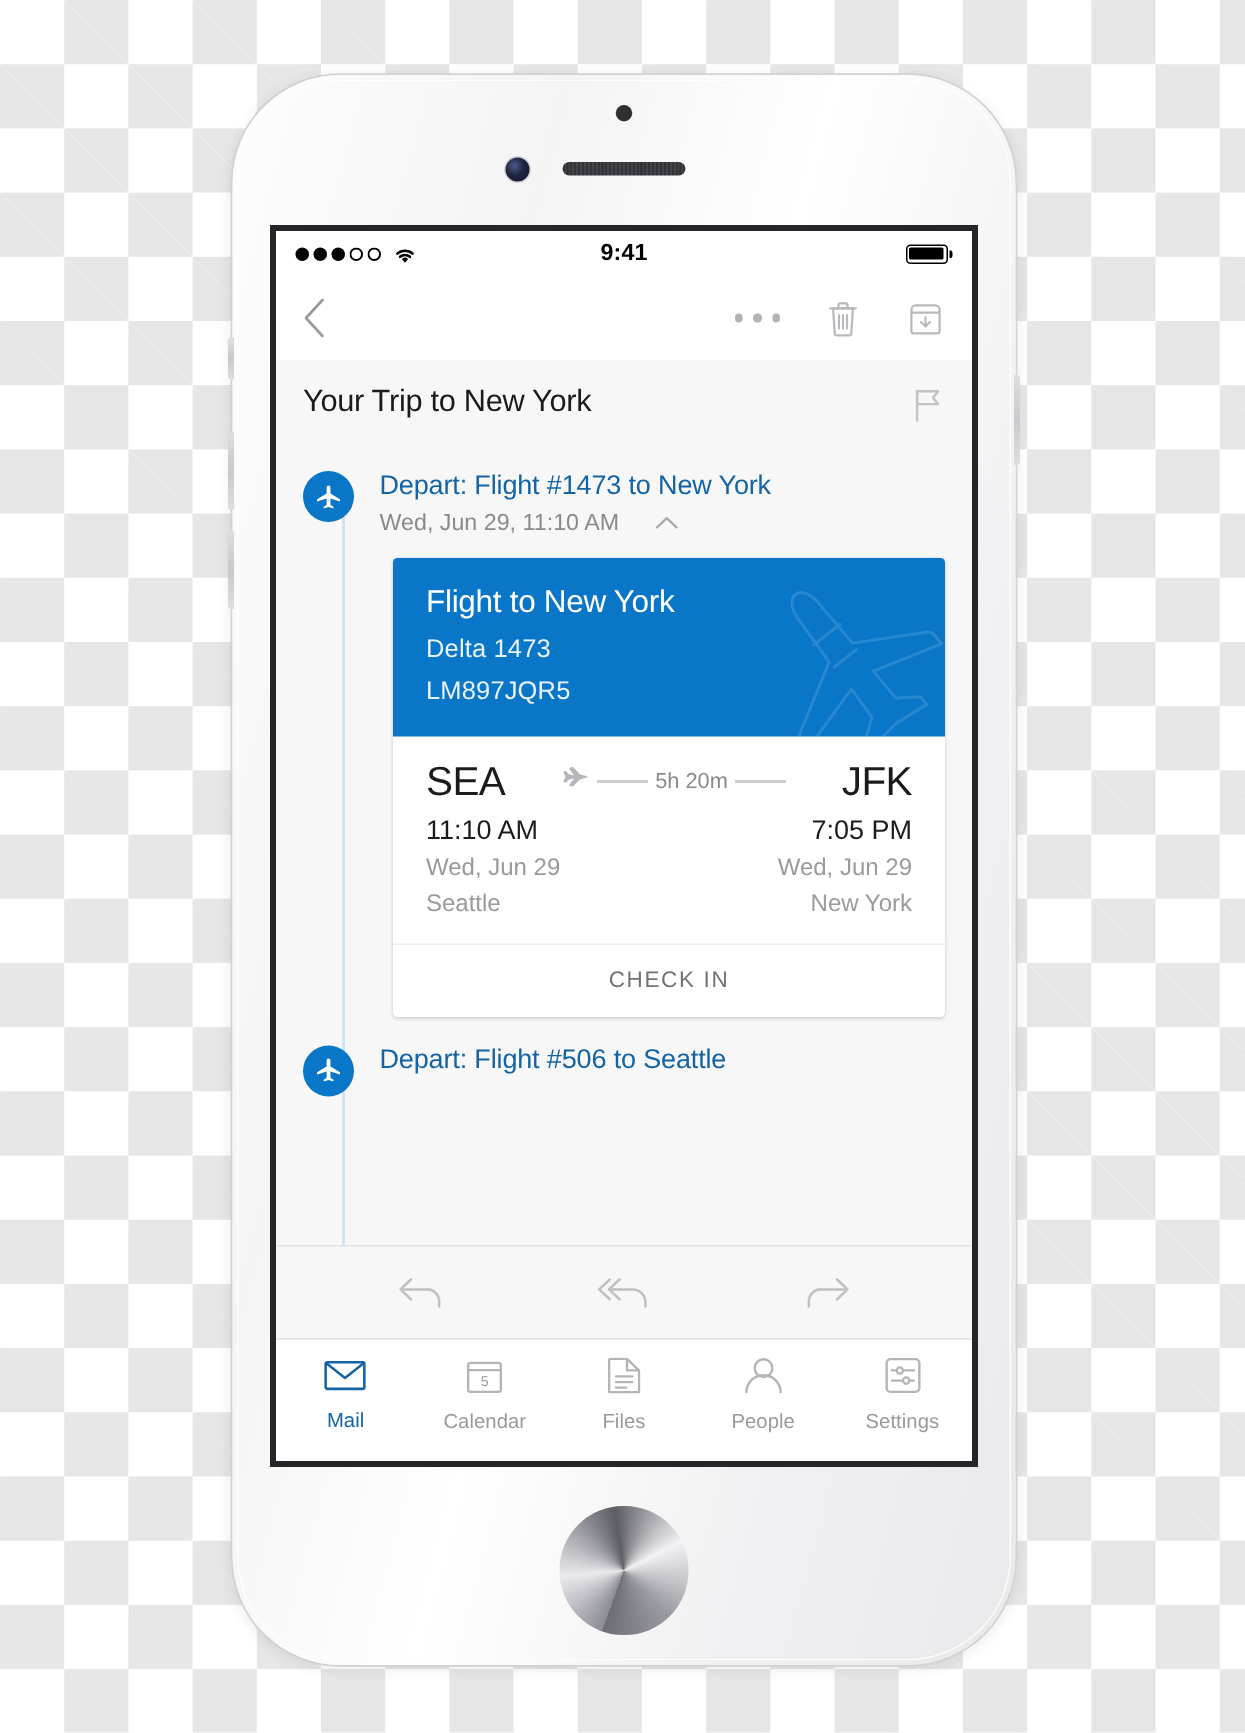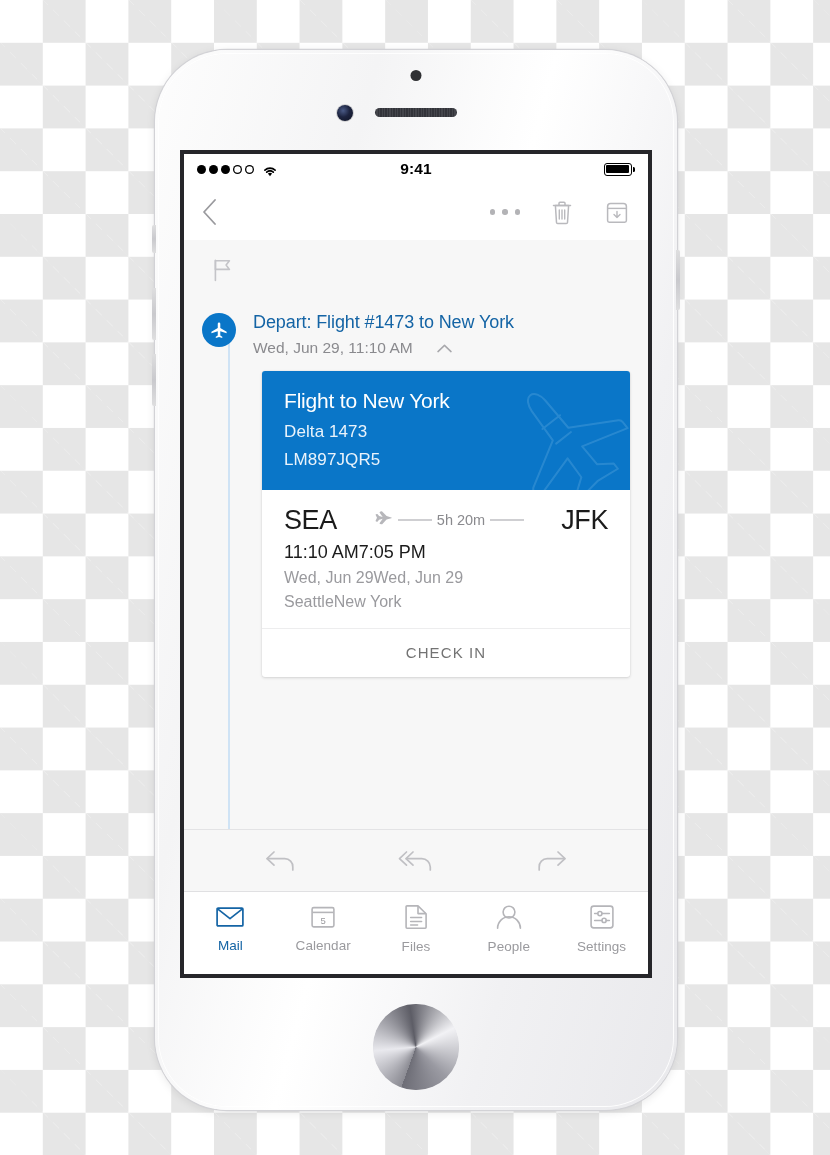--- a/index.html
+++ b/index.html
@@ -96,21 +96,21 @@
   .card-top{background:#0a76c8;padding:17px 22px 19px 22px;position:relative;overflow:hidden;}
   .card-top .wm{position:absolute;right:-12px;top:6px;opacity:.30;}
   .ct-title{font-size:21px;color:#fff;font-weight:400;letter-spacing:-.2px;line-height:1.25;position:relative;z-index:2;}
   .ct-line{font-size:17px;color:#eaf3fb;margin-top:8px;line-height:1.2;position:relative;z-index:2;letter-spacing:.1px;}
   .card-mid{padding:15px 22px 17px 22px;}
   .route{display:flex;align-items:center;}
   .iata{font-size:27px;color:#1b1b1b;font-weight:400;letter-spacing:-.4px;}
   .dur-wrap{flex:1;display:flex;align-items:center;justify-content:center;gap:5px;padding:0 6px;}
   .dash{height:1.4px;background:#cfcfd2;flex:1;min-width:8px;max-width:34px;}
   .dur{font-size:14.5px;color:#8a8a8e;white-space:nowrap;}
-  .rowline{display:flex;margin-top:7px;}
+  .rowline{display:flex;justify-content:space-between;margin-top:7px;}
   .rl-time{font-size:18px;color:#1b1b1b;}
   .rl-sec{font-size:16px;color:#9a9a9e;}
   .mt6{margin-top:6px;}
   .card-btn{border-top:1px solid #ededee;text-align:center;padding:15px 0 16px 0;font-size:15px;color:#737373;letter-spacing:1.1px;cursor:pointer;}
 
   
   .reply-bar{height:62px;background:#f7f7f7;border-top:1px solid #e3e3e5;display:flex;align-items:center;justify-content:space-around;padding:0 28px;box-sizing:border-box;}
   .reply-ico{cursor:pointer;display:flex;align-items:center;justify-content:center;width:56px;height:40px;}
 
   
@@ -181,20 +181,21 @@
       <span class="nav-ico">
         <svg width="26" height="27" viewBox="0 0 26 27">
           <path d="M3.6 7.6a3 3 0 0 1 3-3h12.8a3 3 0 0 1 3 3v14a1.6 1.6 0 0 1-1.6 1.6H5.2a1.6 1.6 0 0 1-1.6-1.6z" stroke="#b9b9bd" stroke-width="1.5" fill="none" stroke-linejoin="round"></path>
           <path d="M3.6 9.4h18.8" stroke="#b9b9bd" stroke-width="1.4"></path>
           <path d="M13 12.4v6.2m0 0-3-3m3 3 3-3" stroke="#b9b9bd" stroke-width="1.4" fill="none" stroke-linecap="round" stroke-linejoin="round"></path>
         </svg>
       </span>
     </div>
 
     <div class="msg-head">
+      <div class="msg-title">Your Trip to New York</div>
       <span class="flag-btn">
         <svg width="22" height="24" viewBox="0 0 22 24">
           <path d="M3.4 2.4v20" stroke="#c4c4c8" stroke-width="1.6" stroke-linecap="round"></path>
           <path d="M3.4 2.8h14l-3.3 4.3 3.3 4.3h-14z" stroke="#c4c4c8" stroke-width="1.6" fill="none" stroke-linejoin="round"></path>
         </svg>
       </span>
     </div>
 
     <div class="msg-body">
       <div class="timeline"></div>
@@ -258,20 +259,30 @@
           </div>
           <div class="rowline mt6">
             <span class="rl-sec">Seattle</span>
             <span class="rl-sec">New York</span>
           </div>
         </div>
 
         <div class="card-btn">CHECK IN</div>
       </div>
 
+      <div class="flight-row" style="padding-top:16px;">
+        <span class="plane-badge">
+          <svg width="19" height="19" viewBox="0 0 24 24" fill="#fff">
+            <path d="M21 15.5v-1.9l-8-4.8V3.6a1.6 1.6 0 0 0-3.2 0v5.2l-8 4.8v1.9l8-2.5v5.3L7.3 20v1.4l4.1-1.1 4.1 1.1V20l-2.5-1.7V13z"></path>
+          </svg>
+        </span>
+        <div class="flight-meta">
+          <div class="flight-link">Depart: Flight #506 to Seattle</div>
+        </div>
+      </div>
     </div>
 
     <div class="reply-bar">
       <span class="reply-ico">
         <svg width="32" height="24" viewBox="0 0 32 24">
           <path d="M10 3 3 9.6l7 6.6" stroke="#c0c0c4" stroke-width="1.7" fill="none" stroke-linecap="round" stroke-linejoin="round"></path>
           <path d="M3.4 9.6h17.4A8 8 0 0 1 28.8 18v3" stroke="#c0c0c4" stroke-width="1.7" fill="none" stroke-linecap="round"></path>
         </svg>
       </span>
       <span class="reply-ico">

